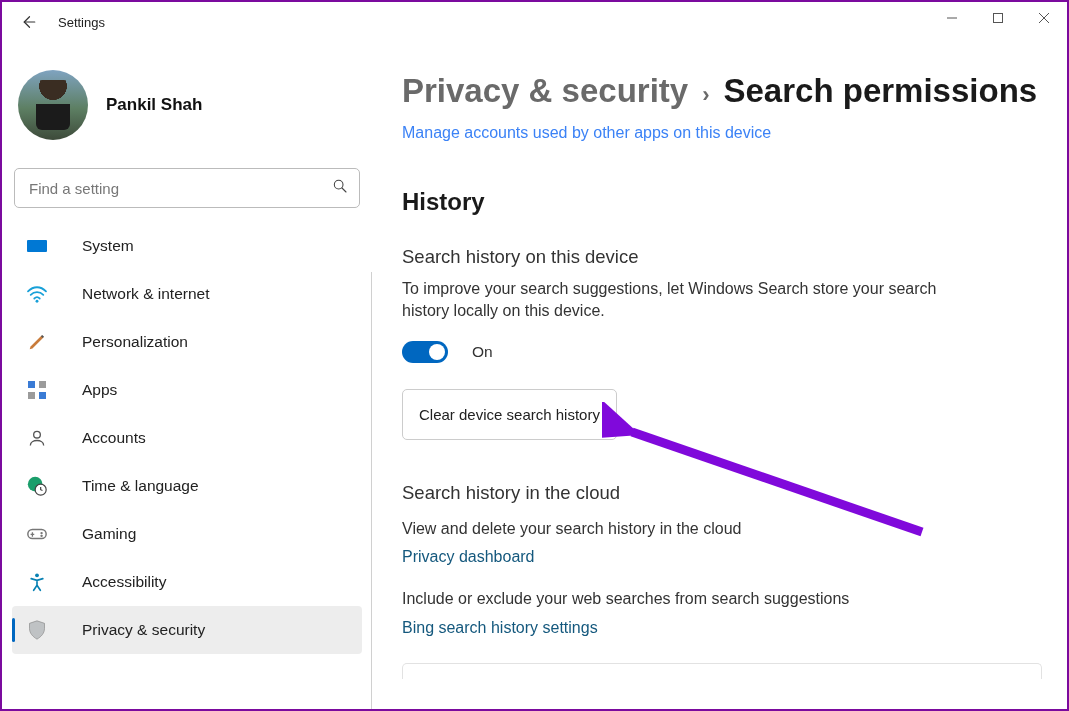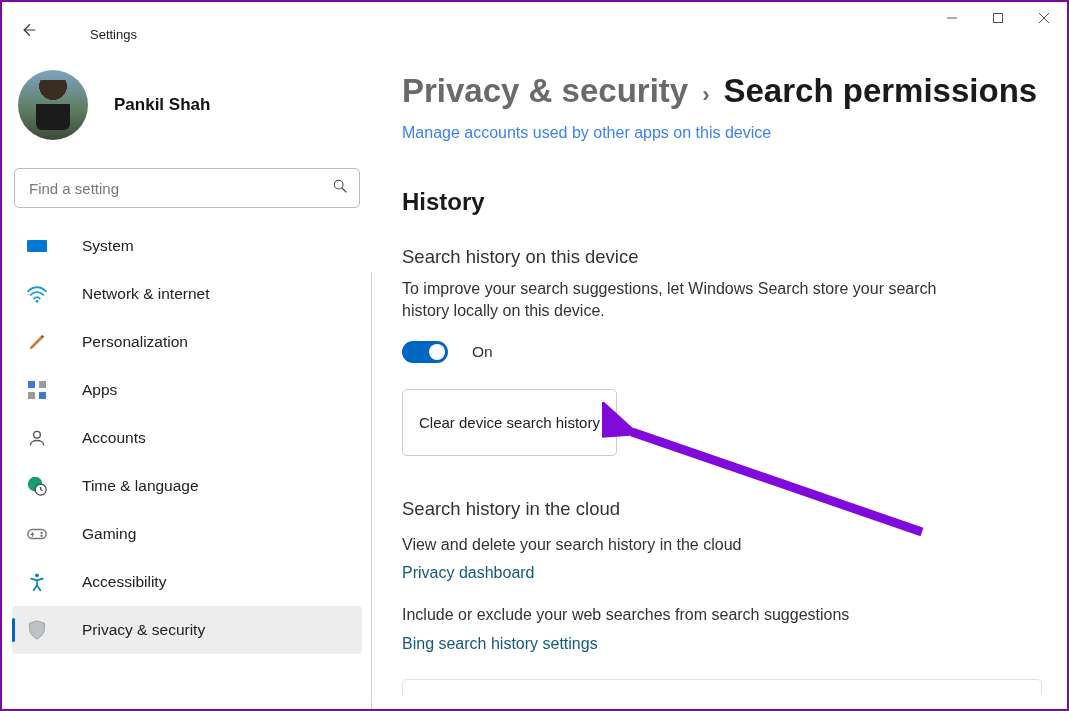--- a/index.html
+++ b/index.html
@@ -9,24 +9,23 @@
     color: #1a1a1a;
     width: 1069px;
     height: 711px;
     overflow: hidden;
     border: 2px solid #7b0a9e;
     position: relative;
   }
   .titlebar {
     height: 40px;
     display: flex;
-    align-items: flex-end;
+    align-items: center;
     padding: 0 0 0 14px;
     position: relative;
-    gap: 32px;
   }
   .back-arrow {
     width: 24px; height: 24px;
     display:flex; align-items:center; justify-content:center;
     cursor:pointer;
   }
   .tb-title { margin-left: 18px; font-size: 13px; color:#222;}
   .win-controls {
     position:absolute; right:0; top:0;
     display:flex;
@@ -42,21 +41,21 @@
     height: calc(100% - 40px);
   }
   
   .sidebar {
     width: 370px;
     padding: 20px 10px 0 10px;
     position:relative;
   }
   .user-row {
     display:flex; align-items:center;
-    gap: 26px;
+    gap: 18px;
     padding: 8px 6px 16px 6px;
   }
   .avatar {
     width:70px; height:70px; border-radius:50%;
     background: linear-gradient(180deg,#7fa3c0 0%,#5d7f63 55%,#3d4a3a 100%);
     position:relative;
     overflow:hidden;
     flex-shrink:0;
   }
   .avatar::after{
@@ -169,21 +168,21 @@
   }
   .toggle .knob{
     position:absolute; right:3px; top:3px;
     width:16px; height:16px; border-radius:50%;
     background:#fff;
   }
   .toggle-label{ font-size:15.5px; color:#333;}
   .btn {
     display:inline-block;
     margin-top:26px;
-    padding:24px 16px;
+    padding:16px 16px;
     border:1px solid #ccc;
     border-radius:5px;
     background:#fff;
     font-size:15px;
     color:#222;
     cursor:pointer;
   }
   .tlink {
     color:#14587d; 
     font-size:16px; cursor:pointer;

